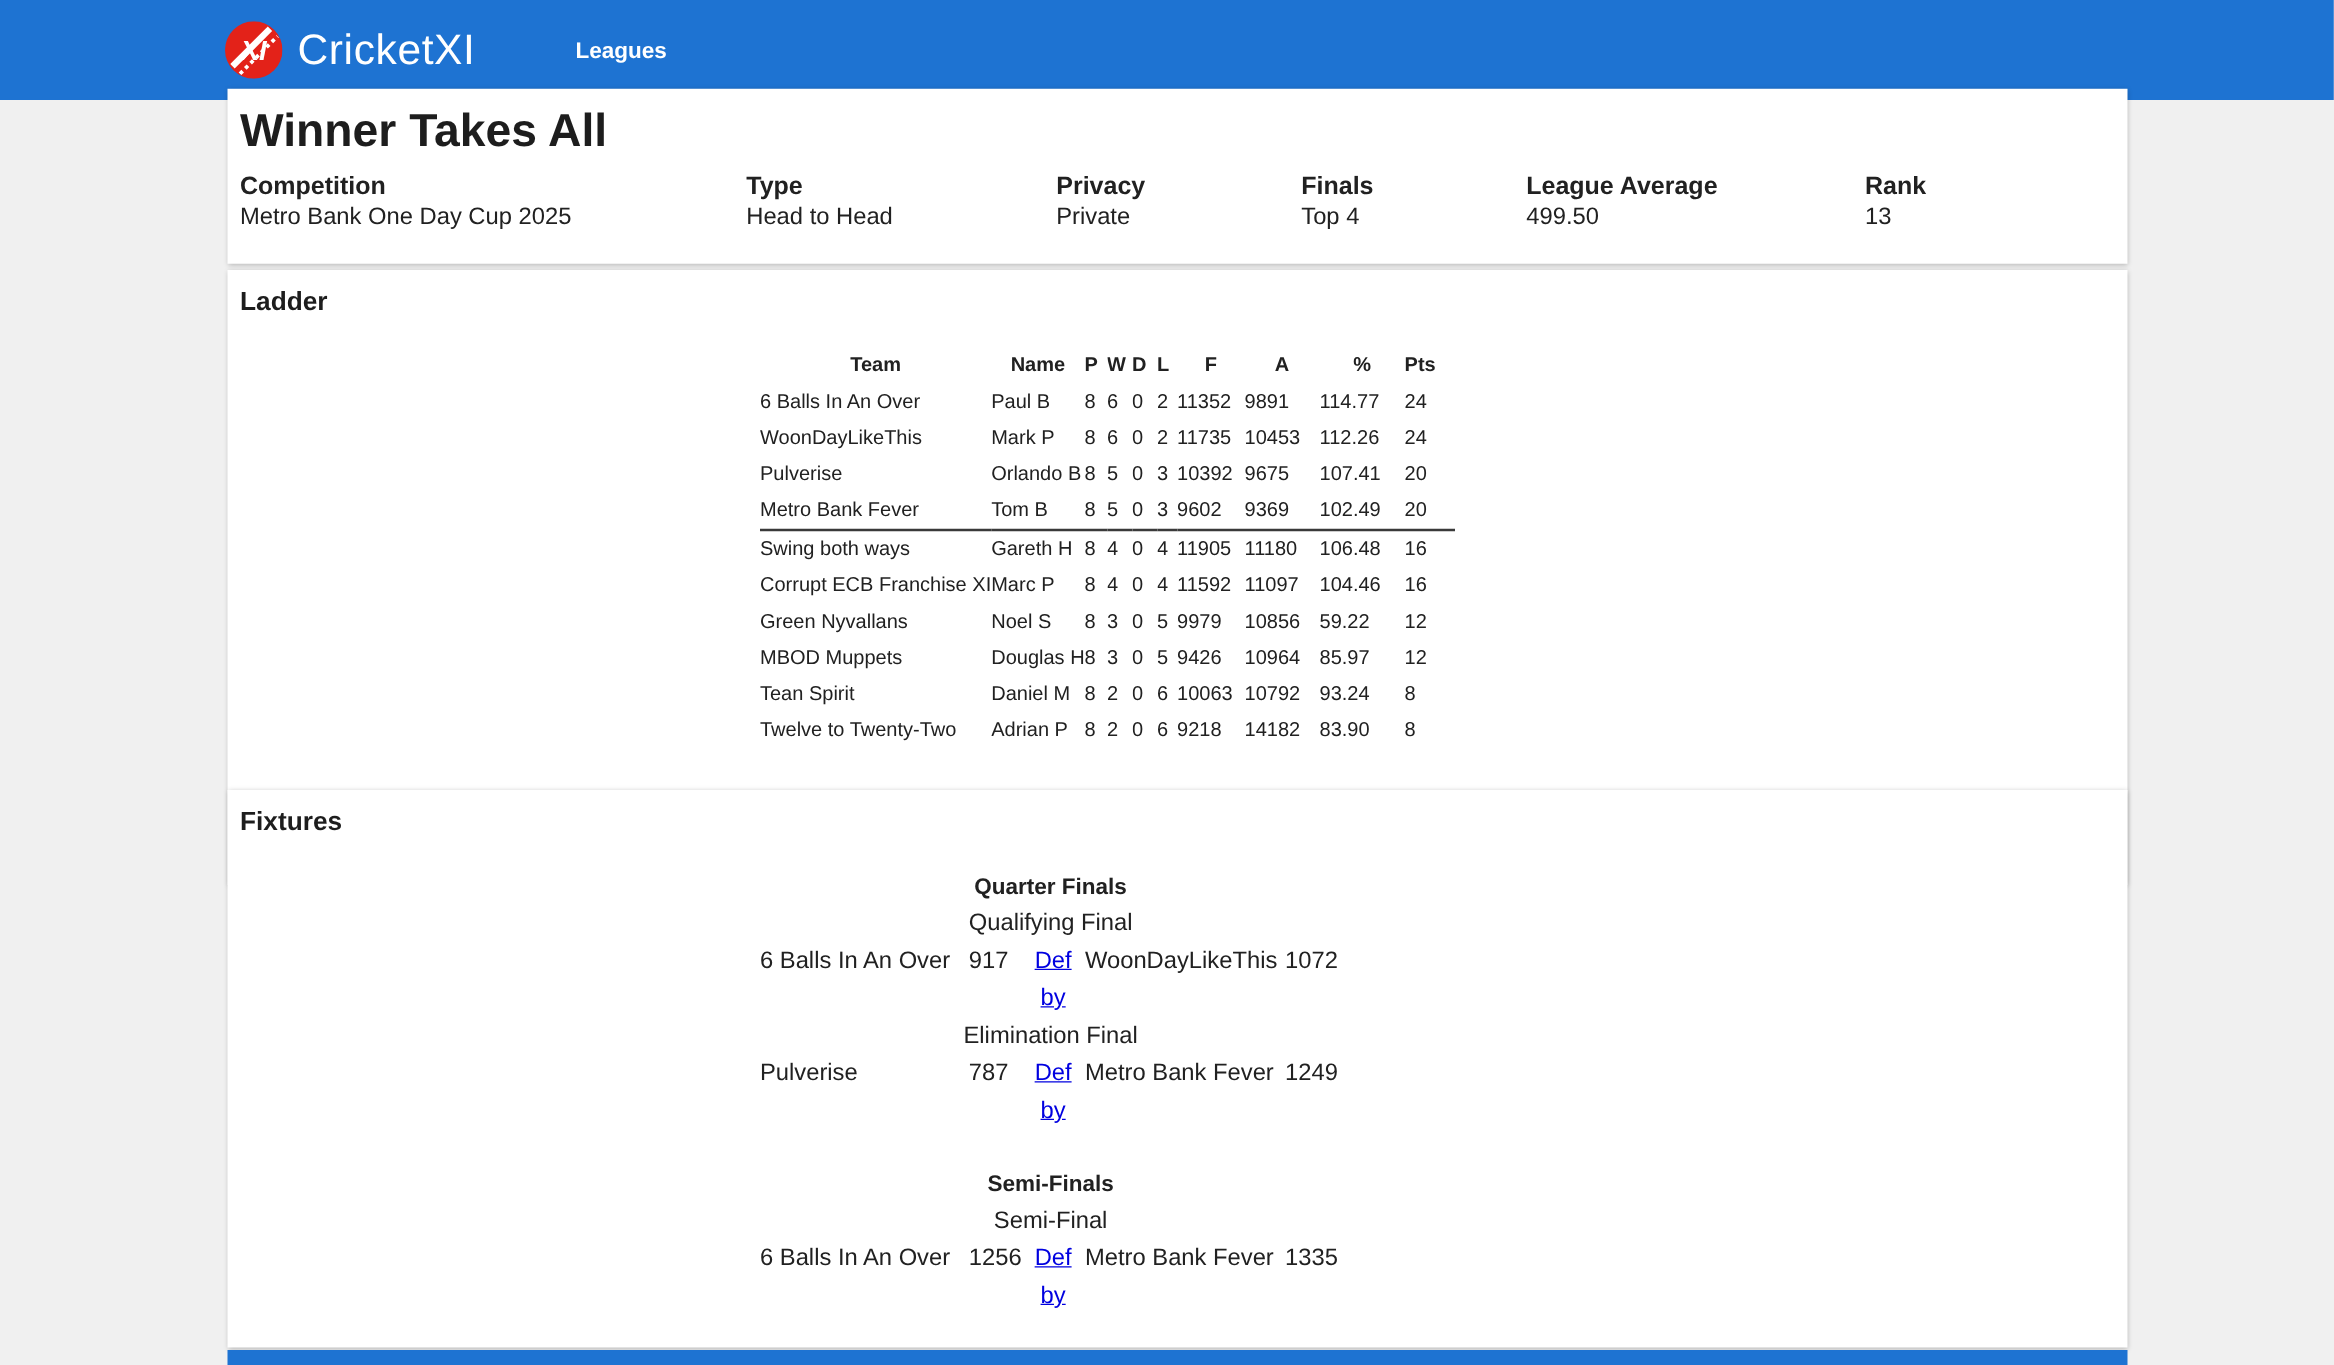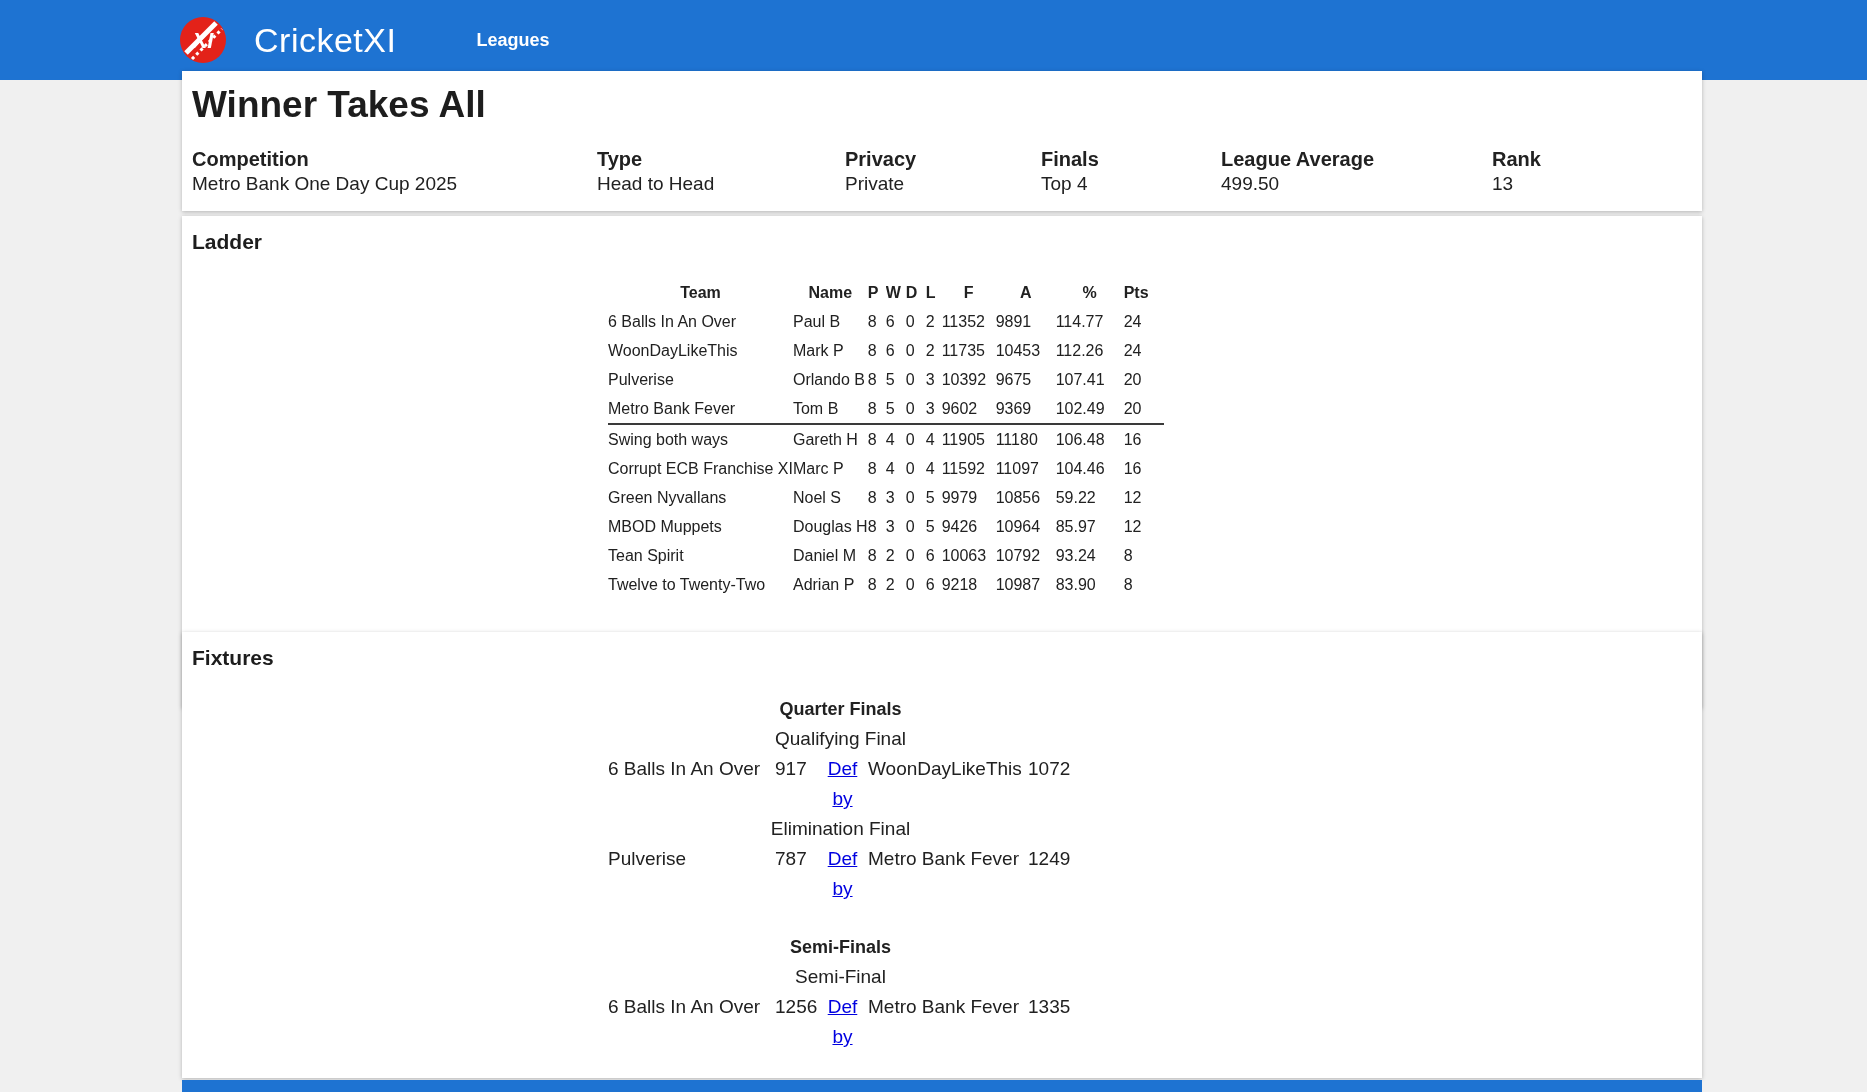--- a/index.html
+++ b/index.html
@@ -10,35 +10,35 @@
     color:#212121;
   }
   
   .app-header{
     position:absolute;top:0;left:0;width:1867px;height:80px;
     background:#1e73d2;display:flex;align-items:center;
   }
   .brand{display:flex;align-items:center;margin-left:180px;cursor:pointer;}
   .logo{width:46px;height:46px;flex:0 0 auto;}
   .brand-name{
-    color:#ffffff;font-size:34px;font-weight:500;margin-left:28px;letter-spacing:.5px;
+    color:#ffffff;font-size:34px;font-weight:500;margin-left:12px;letter-spacing:.5px;
   }
   .nav{margin-left:80px;display:flex;align-items:center;}
   .nav-link{color:#ffffff;font-size:18px;font-weight:700;cursor:pointer;}
   
   .card{
     position:absolute;left:182px;width:1520px;background:#ffffff;
     box-shadow:0 1px 4px rgba(0,0,0,.25);box-sizing:border-box;
   }
   .card-league{top:71px;height:140px;padding:14px 10px 0 10px;}
   .card-ladder{top:216px;height:492px;padding:14px 10px 0 10px;overflow:hidden;}
   .card-fixtures{top:632px;height:446px;padding:14px 10px 0 10px;overflow:hidden;}
   
   .page-title{font-size:37px;font-weight:800;color:#1d1d1d;line-height:40px;}
-  .meta-row{display:flex;margin-top:22px;}
+  .meta-row{display:flex;margin-top:12px;}
   .meta-item{display:flex;flex-direction:column;}
   .meta-item:nth-child(1){width:405px;}
   .meta-item:nth-child(2){width:248px;}
   .meta-item:nth-child(3){width:196px;}
   .meta-item:nth-child(4){width:180px;}
   .meta-item:nth-child(5){width:271px;}
   .meta-label{font-weight:700;font-size:20px;line-height:24px;}
   .meta-value{font-size:19px;line-height:25px;}
   
   .section-heading{font-size:21px;font-weight:700;color:#1d1d1d;line-height:24px;}
@@ -264,21 +264,21 @@
     <td>8</td>
   </tr>
         <tr>
     <td>Twelve to Twenty-Two</td>
     <td>Adrian P</td>
     <td>8</td>
     <td>2</td>
     <td>0</td>
     <td>6</td>
     <td>9218</td>
-    <td>10987</td>
+    <td>14182</td>
     <td>83.90</td>
     <td>8</td>
   </tr>
       </tbody>
   </table>
 </div>
 
 <div class="card card-fixtures">
   <div class="section-heading">Fixtures</div>
   <div class="stages">

